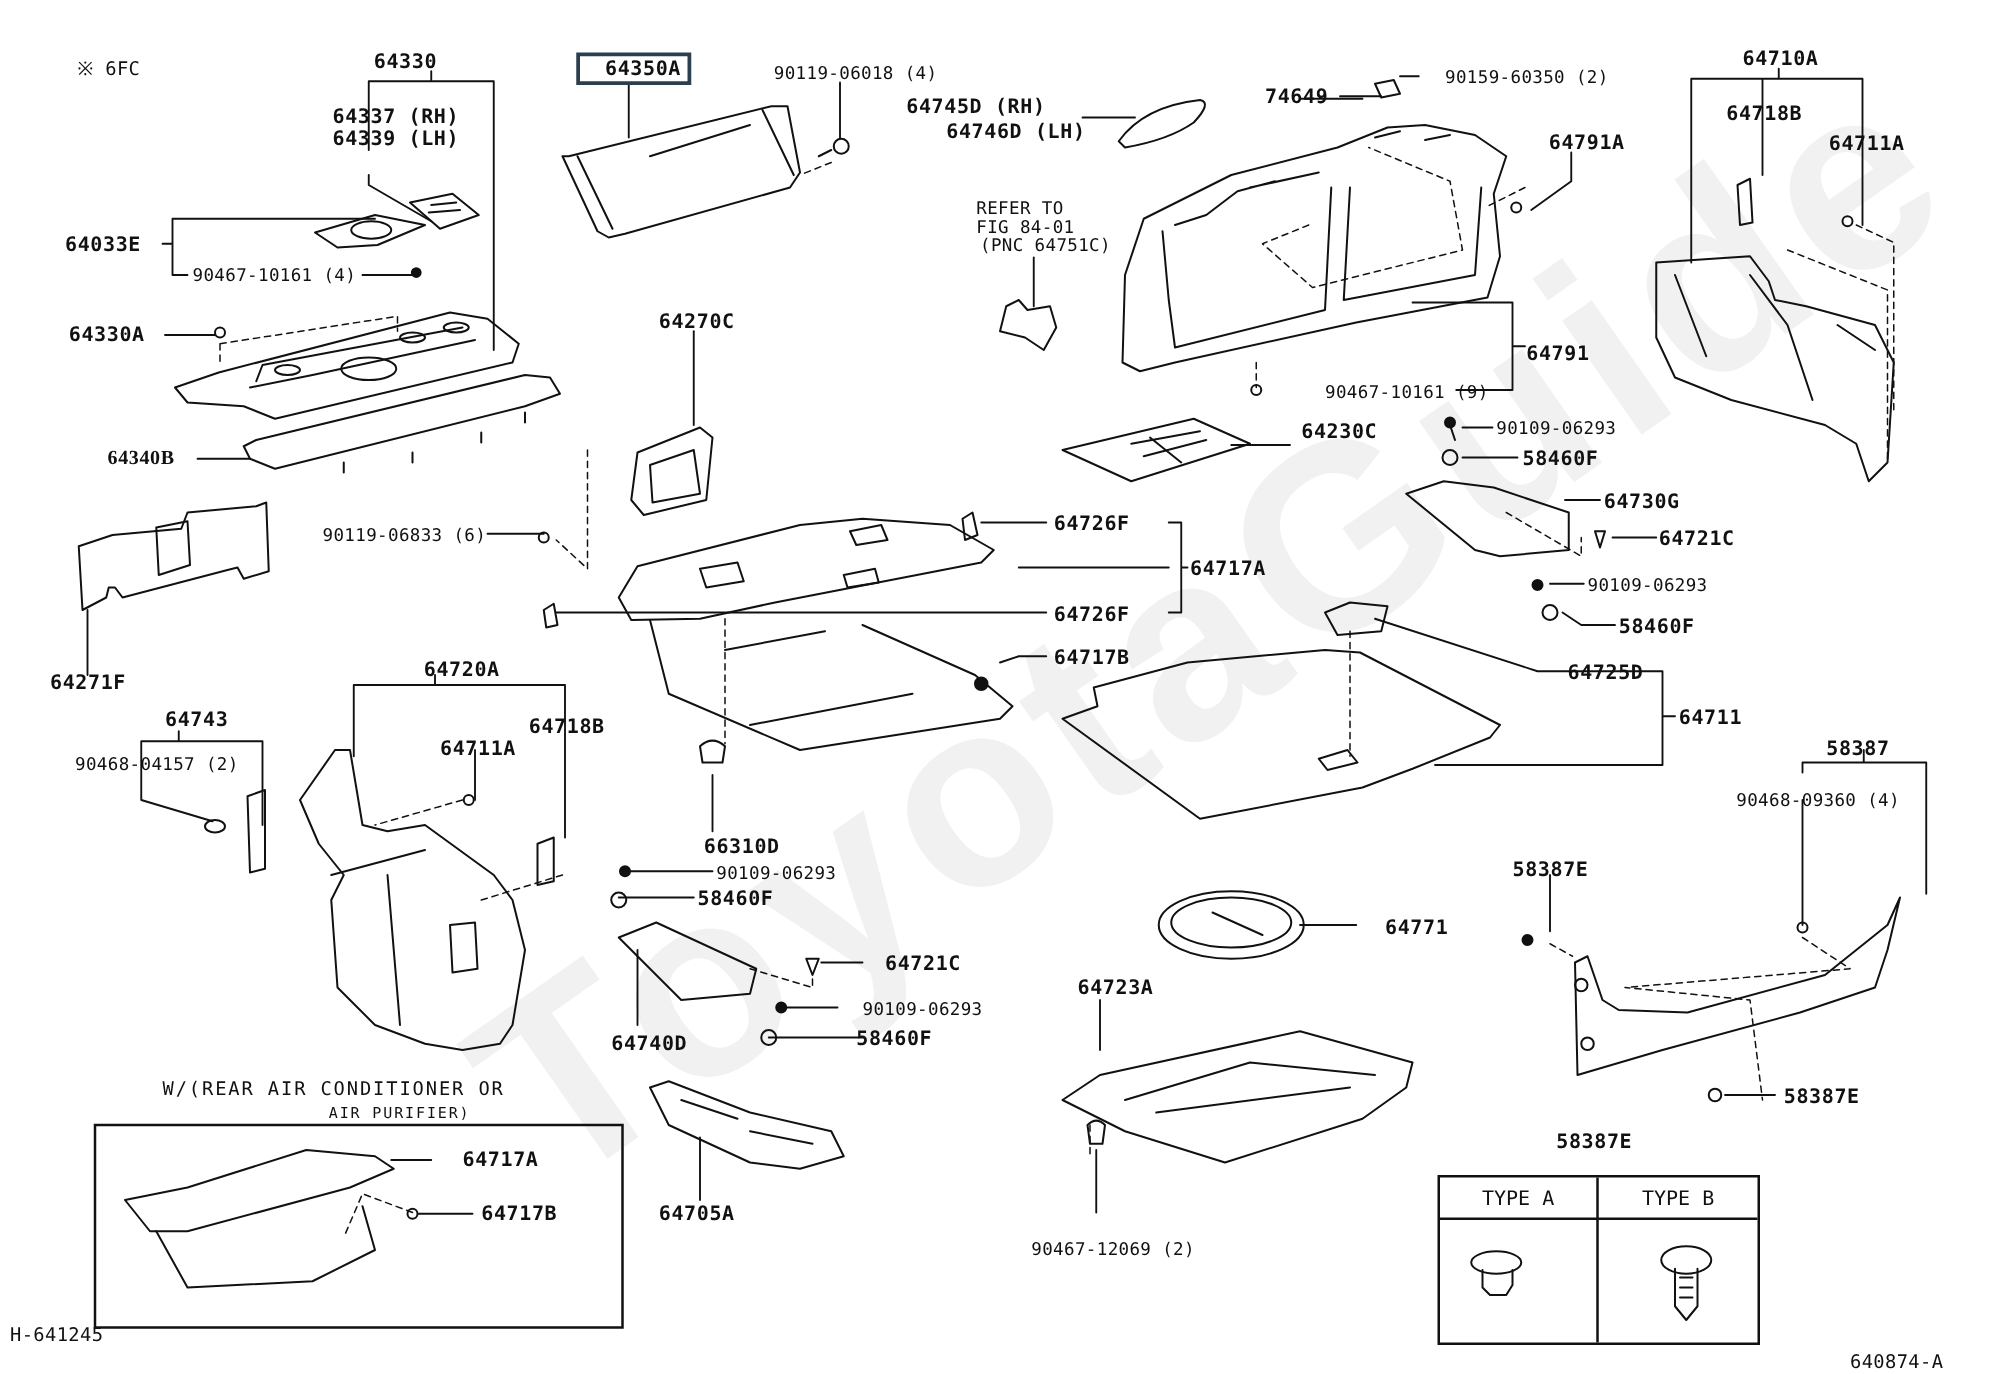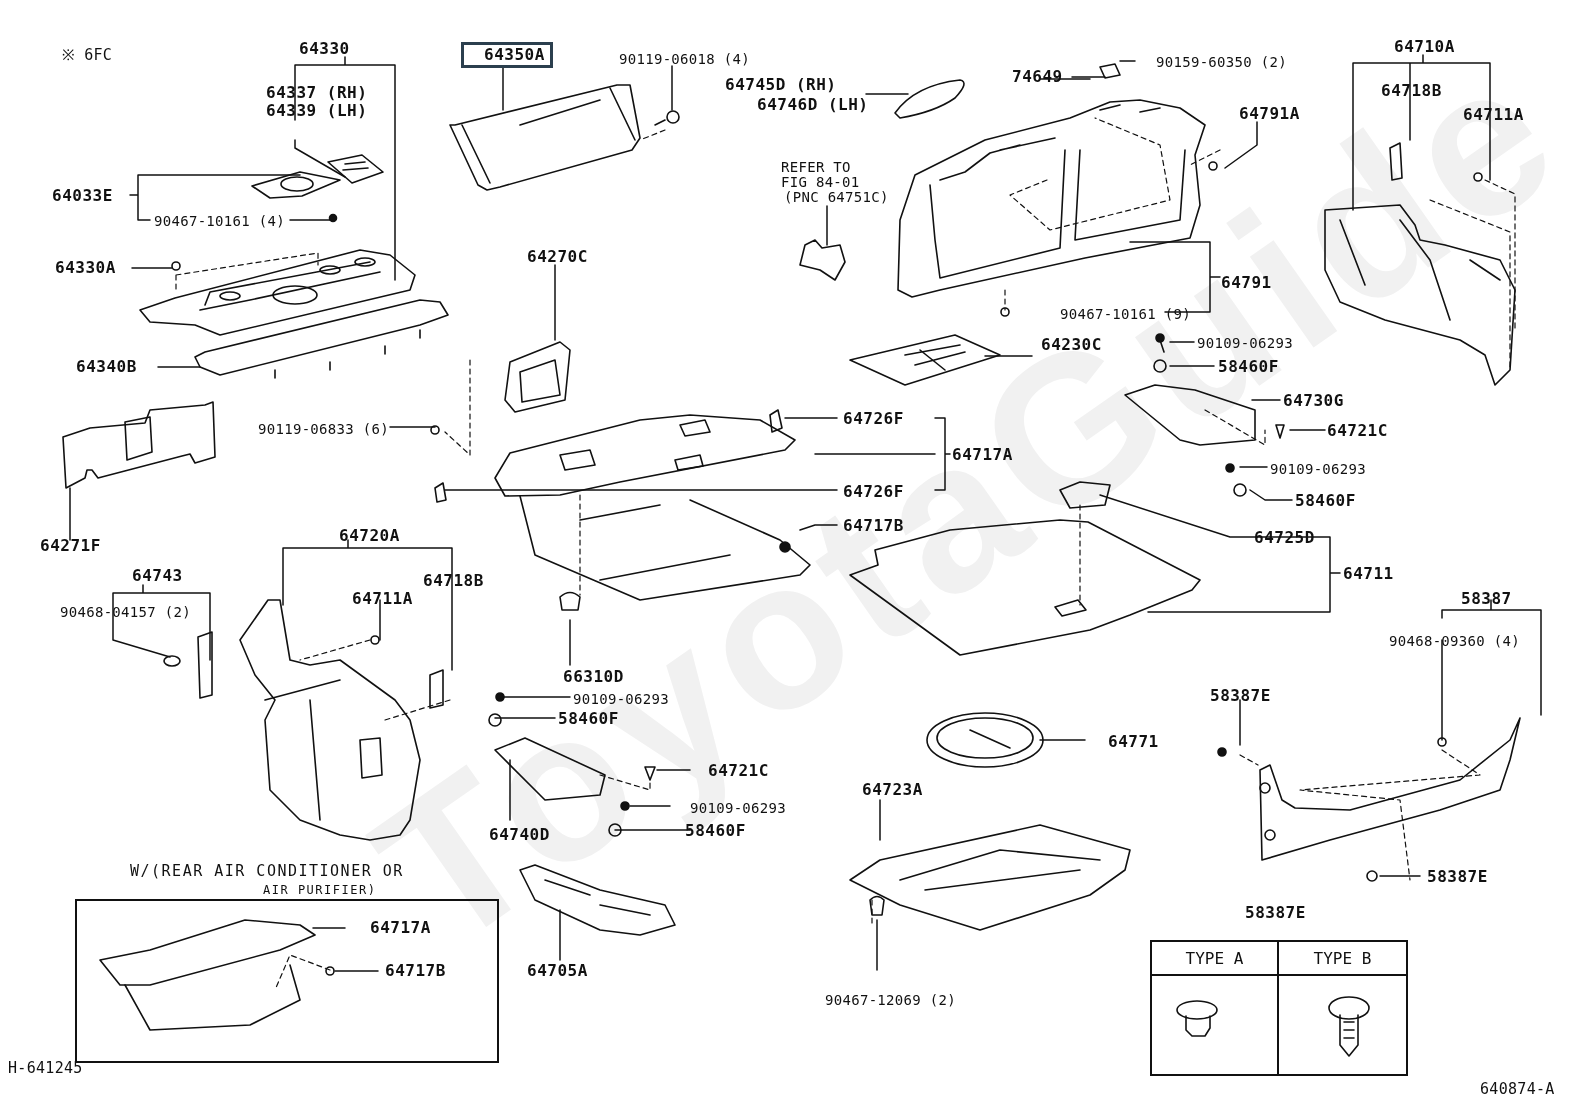--- a/index.html
+++ b/index.html
@@ -262,21 +262,21 @@
     </g>
   </svg>
 
   <div class="lbl sm" style="left:62px;top:46px;font-size:15px;">※ 6FC</div>
   <div class="lbl" style="left:299px;top:40px;text-align:right;">64330</div>
   <div class="lbl" style="left:266px;top:84px;">64337 (RH)</div>
   <div class="lbl" style="left:266px;top:102px;">64339 (LH)</div>
   <div class="lbl" style="left:52px;top:187px;">64033E</div>
   <div class="lbl sm" style="left:154px;top:212px;">90467-10161 (4)</div>
   <div class="lbl" style="left:55px;top:259px;">64330A</div>
-  <div class="lbl" style="left:76px;top:358px;">64340B</div>
+  <div class="lbl" style="left:86px;top:358px;font-family:Liberation Serif, serif;">64340B</div>
   <div class="lbl" style="left:40px;top:537px;">64271F</div>
 
   <div class="lbl hl" style="left: 461px; top: 42px; border-color: rgb(43, 63, 78); padding-left: 20px;">64350A</div>
   <div class="lbl sm" style="left:619px;top:50px;">90119-06018 (4)</div>
   <div class="lbl" style="left:725px;top:76px;">64745D (RH)</div>
   <div class="lbl" style="left:757px;top:96px;">64746D (LH)</div>
   <div class="lbl sm" style="left:781px;top:158px;">REFER TO</div>
   <div class="lbl sm" style="left:781px;top:173px;">FIG 84-01</div>
   <div class="lbl sm" style="left:784px;top:188px;">(PNC 64751C)</div>
   <div class="lbl" style="left:1012px;top:68px;text-align:right;">74649</div>

